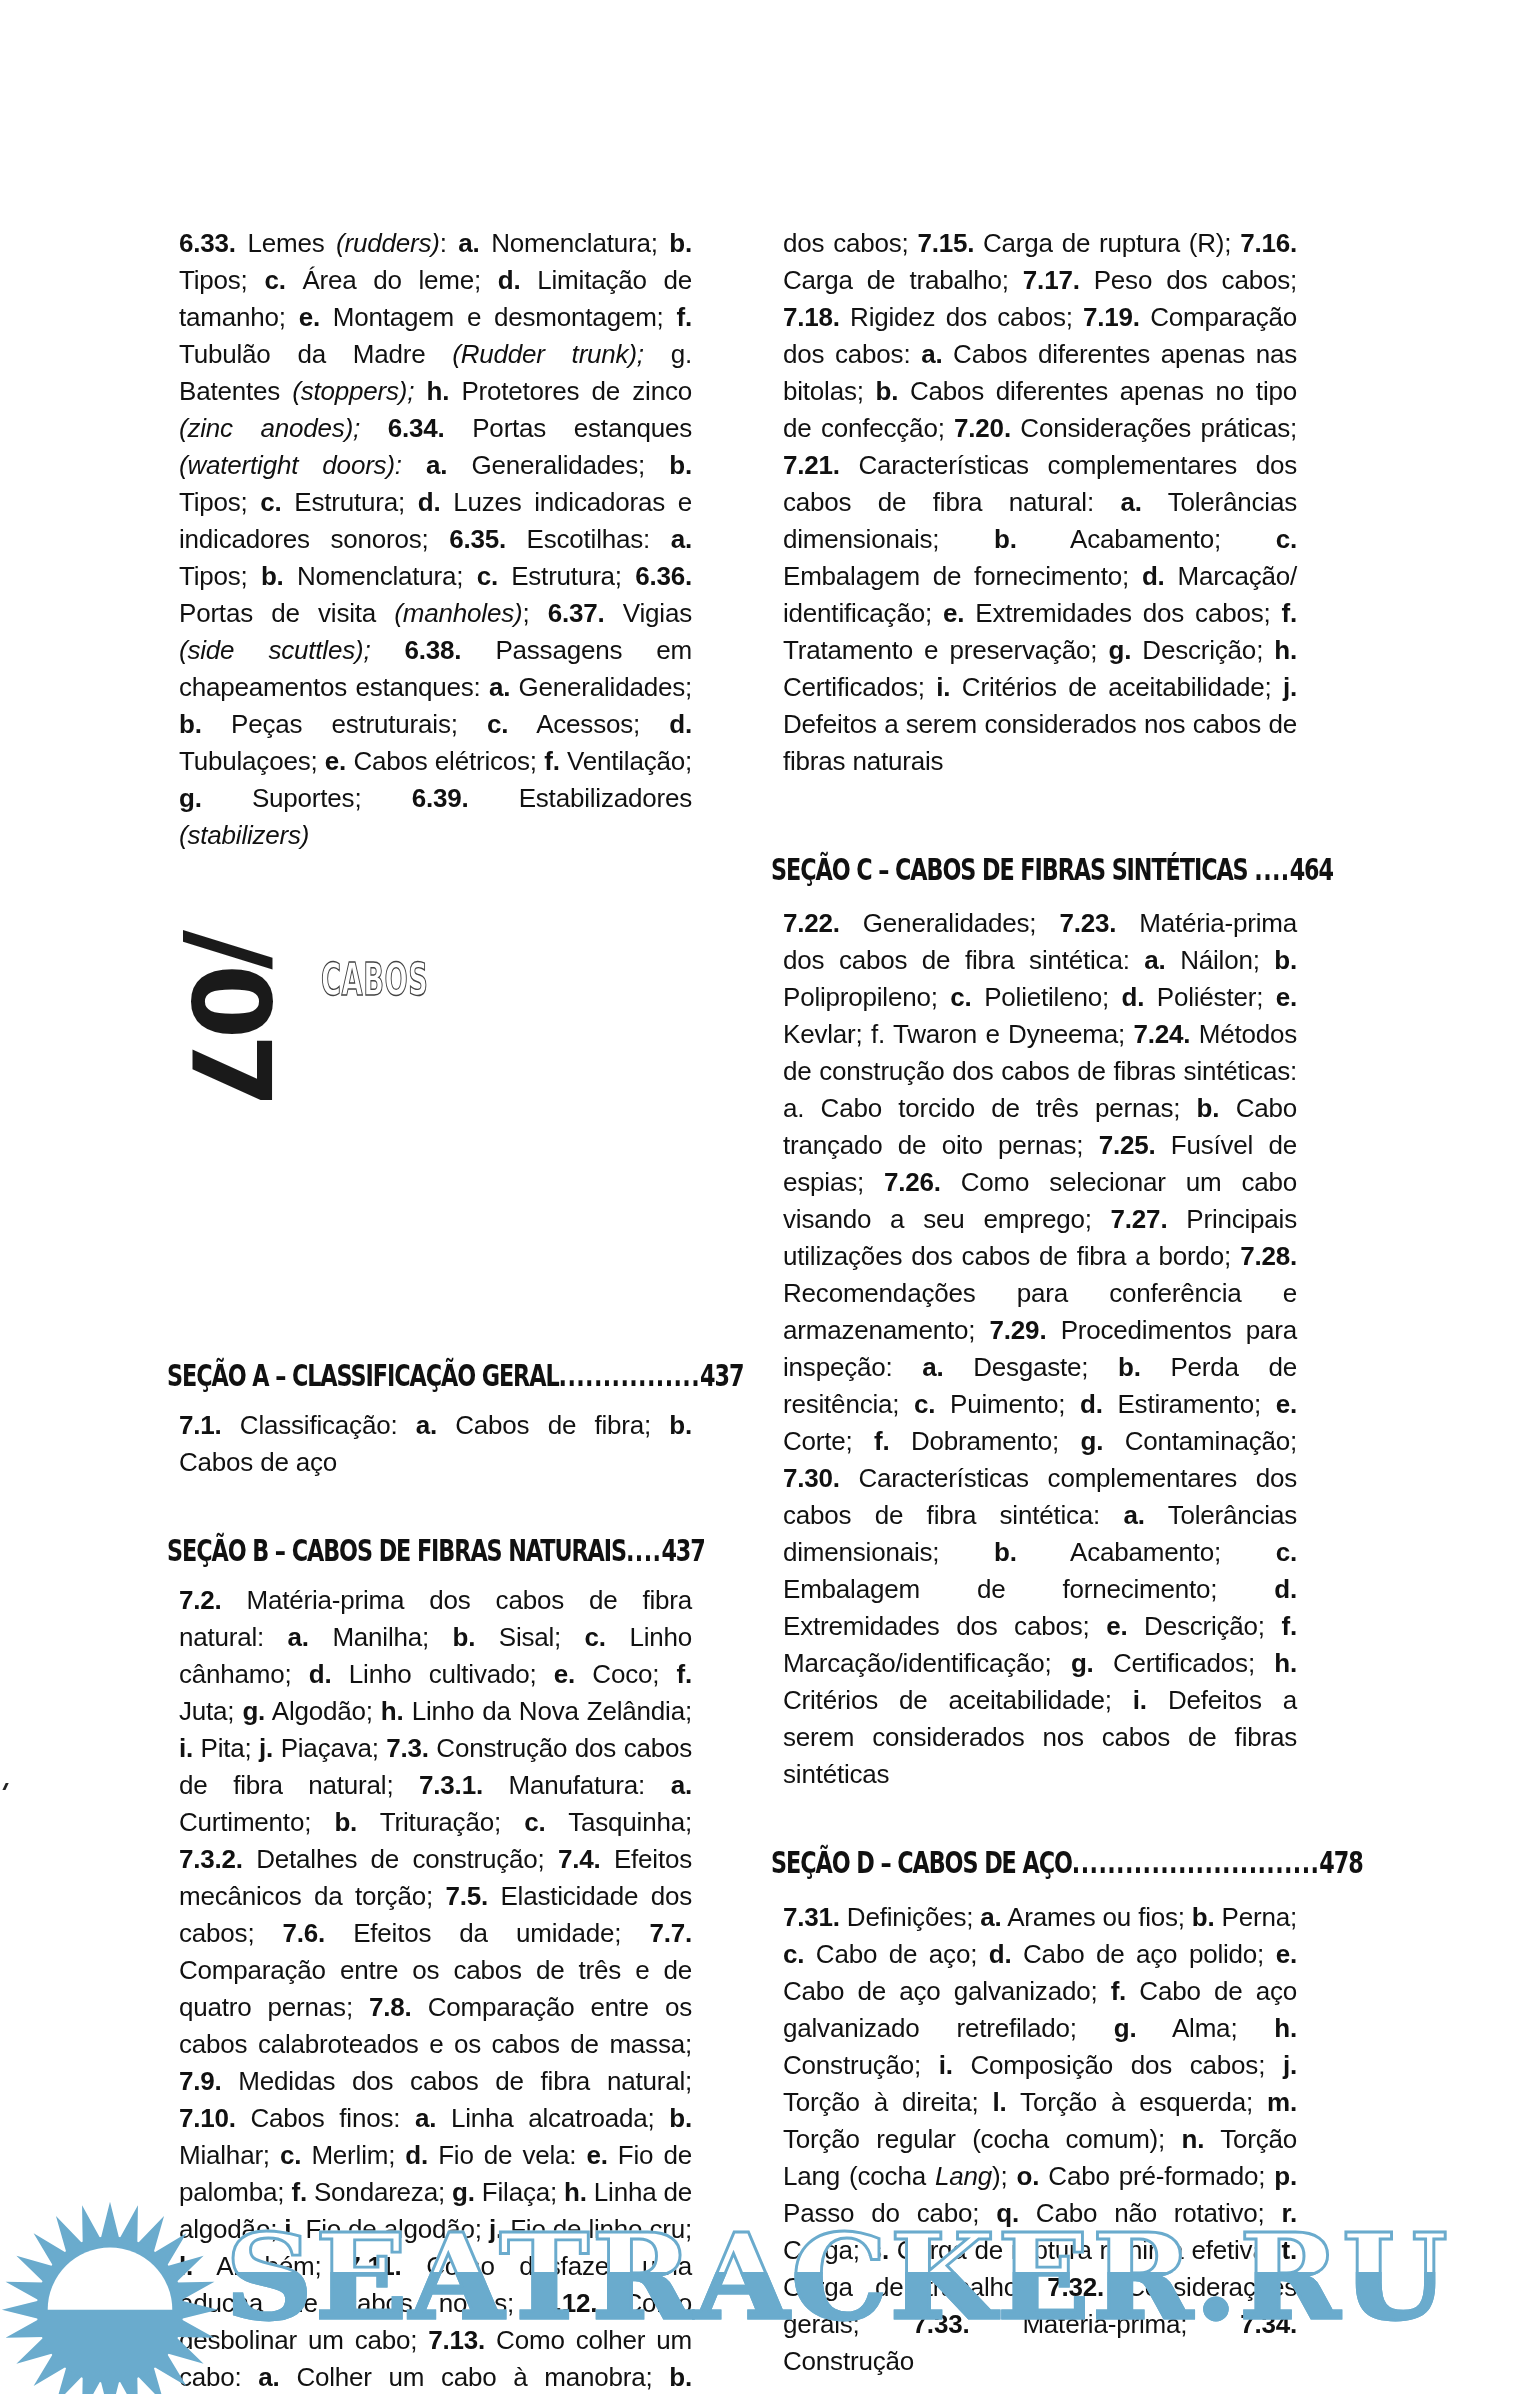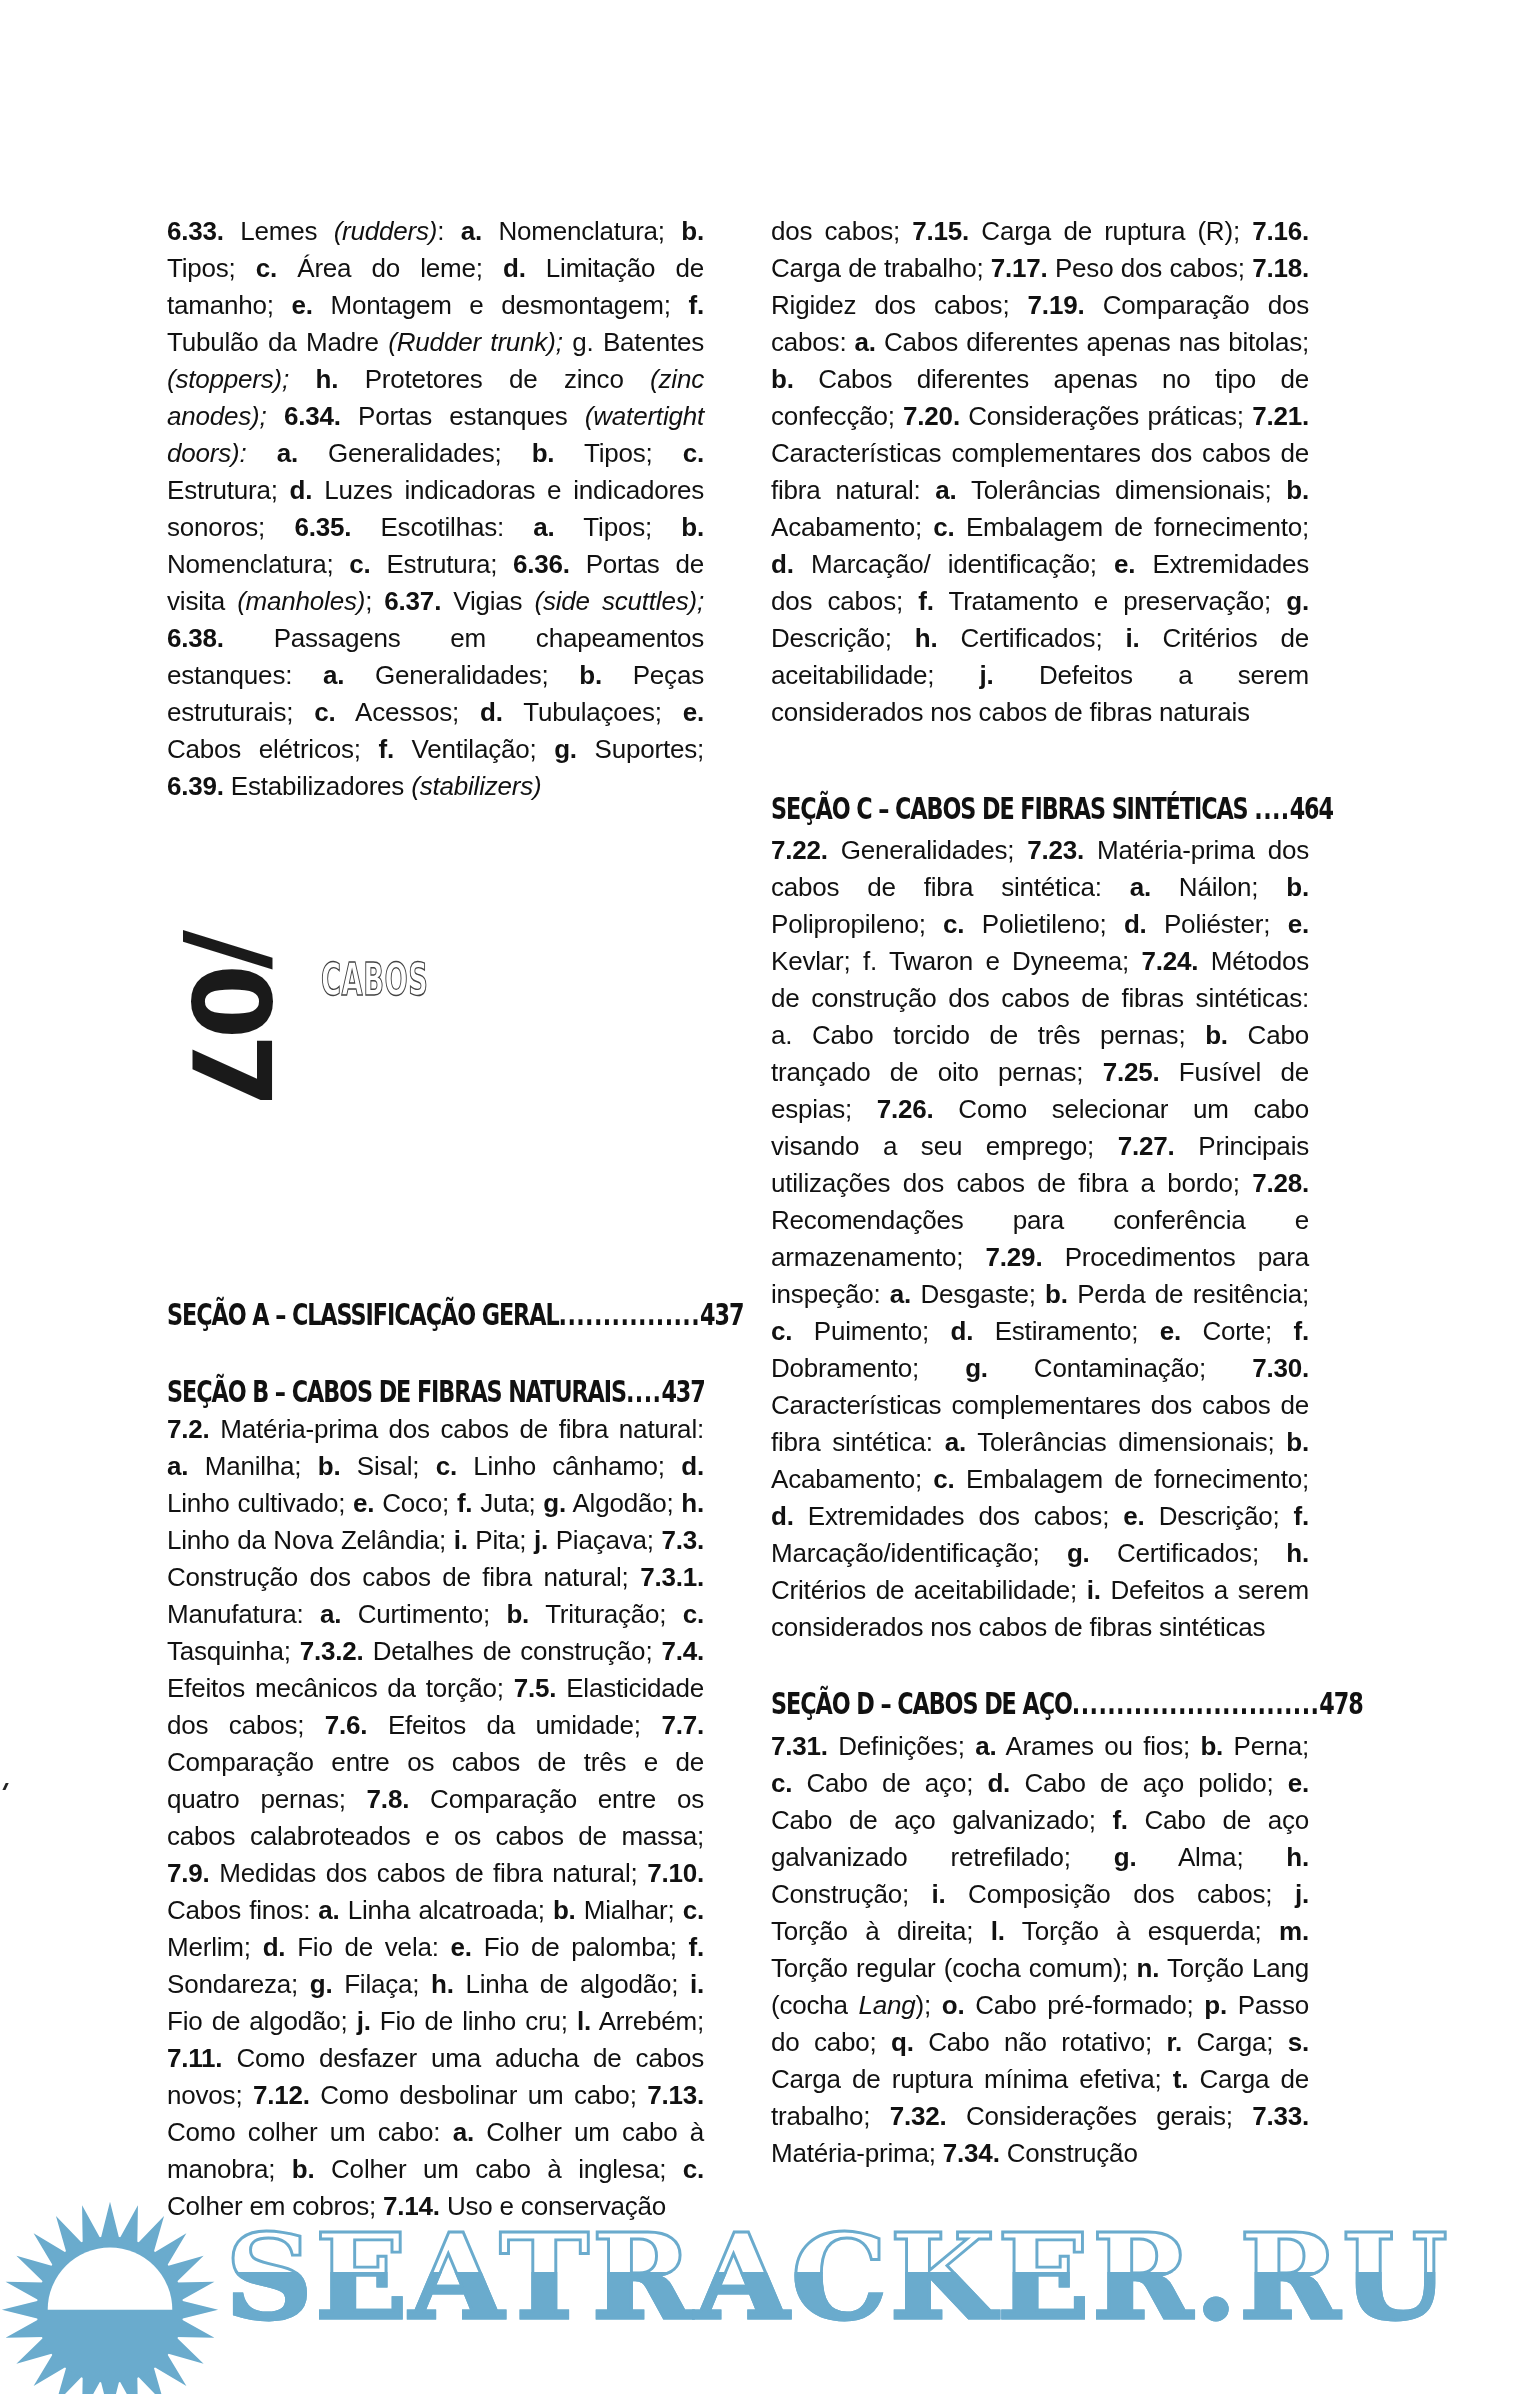--- a/index.html
+++ b/index.html
@@ -6,21 +6,21 @@
   body { width: 1514px; height: 2401px; position: relative; overflow: hidden;
          font-family: "Liberation Sans", "DejaVu Sans", sans-serif; color: #111; }
 
   .page { position: absolute; left: 0; top: 0; width: 1514px; height: 2401px; }
 
   .col { position: absolute; top: 213px; font-size: 26px; line-height: 37px;
          text-align: justify; letter-spacing: -0.2px; }
   .col-left  { left: 167px;  width: 537px; }
   .col-right { left: 771px;  width: 538px; top: 213px; }
 
-  .para { margin: 0; }
+  .para { margin: 12px; }
   .para b { font-weight: bold; }
   .para i { font-style: italic; }
 
   .sec-head { font-family: "DejaVu Sans", sans-serif; font-weight: bold;
               font-size: 31px; letter-spacing: -1.5px; transform: scaleX(0.72);
               transform-origin: left center; white-space: nowrap; line-height: 40px;
               margin: 0; width: 139%; display: block; }
   .sec-head .dots { letter-spacing: 0.5px; }
 
   
@@ -54,20 +54,21 @@
 <body>
 
 <div class="page">
 
   <div class="col col-left">
     <p class="para"><b>6.33.</b> Lemes <i>(rudders)</i>: <b>a.</b> Nomenclatura; <b>b.</b> Tipos; <b>c.</b> Área do leme; <b>d.</b> Limitação de tamanho; <b>e.</b> Montagem e desmontagem; <b>f.</b> Tubulão da Madre <i>(Rudder trunk);</i> g. Batentes <i>(stoppers);</i> <b>h.</b> Protetores de zinco <i>(zinc anodes);</i> <b>6.34.</b> Portas estanques <i>(watertight doors):</i> <b>a.</b> Generalidades; <b>b.</b> Tipos; <b>c.</b> Estrutura; <b>d.</b> Luzes indicadoras e indicadores sonoros; <b>6.35.</b> Escotilhas: <b>a.</b> Tipos; <b>b.</b> Nomenclatura; <b>c.</b> Estrutura; <b>6.36.</b> Portas de visita <i>(manholes)</i>; <b>6.37.</b> Vigias <i>(side scuttles);</i> <b>6.38.</b> Passagens em chapeamentos estanques: <b>a.</b> Generalidades; <b>b.</b> Peças estruturais; <b>c.</b> Acessos; <b>d.</b> Tubulaçoes; <b>e.</b> Cabos elétricos; <b>f.</b> Ventilação; <b>g.</b> Suportes; <b>6.39.</b> Estabilizadores <i>(stabilizers)</i></p>
 
     <div style="height:489px"></div>
 
     <h2 class="sec-head"><span>SEÇÃO A – CLASSIFICAÇÃO GERAL</span><span class="dots">................</span><span>437</span></h2>
+    <p class="para"><b>7.1.</b> Classificação: <b>a.</b> Cabos de fibra; <b>b.</b> Cabos de aço</p>
 
     <div style="height:37px"></div>
 
     <h2 class="sec-head"><span>SEÇÃO B – CABOS DE FIBRAS NATURAIS</span><span class="dots">....</span><span>437</span></h2>
     <p class="para"><b>7.2.</b> Matéria-prima dos cabos de fibra natural: <b>a.</b> Manilha; <b>b.</b> Sisal; <b>c.</b> Linho cânhamo; <b>d.</b> Linho cultivado; <b>e.</b> Coco; <b>f.</b> Juta; <b>g.</b> Algodão; <b>h.</b> Linho da Nova Zelândia; <b>i.</b> Pita; <b>j.</b> Piaçava; <b>7.3.</b> Construção dos cabos de fibra natural; <b>7.3.1.</b> Manufatura: <b>a.</b> Curtimento; <b>b.</b> Trituração; <b>c.</b> Tasquinha; <b>7.3.2.</b> Detalhes de construção; <b>7.4.</b> Efeitos mecânicos da torção; <b>7.5.</b> Elasticidade dos cabos; <b>7.6.</b> Efeitos da umidade; <b>7.7.</b> Comparação entre os cabos de três e de quatro pernas; <b>7.8.</b> Comparação entre os cabos calabroteados e os cabos de massa; <b>7.9.</b> Medidas dos cabos de fibra natural; <b>7.10.</b> Cabos finos: <b>a.</b> Linha alcatroada; <b>b.</b> Mialhar; <b>c.</b> Merlim; <b>d.</b> Fio de vela: <b>e.</b> Fio de palomba; <b>f.</b> Sondareza; <b>g.</b> Filaça; <b>h.</b> Linha de algodão; <b>i.</b> Fio de algodão; <b>j.</b> Fio de linho cru; <b>l.</b> Arrebém; <b>7.11.</b> Como desfazer uma aducha de cabos novos; <b>7.12.</b> Como desbolinar um cabo; <b>7.13.</b> Como colher um cabo: <b>a.</b> Colher um cabo à manobra; <b>b.</b> Colher um cabo à inglesa; <b>c.</b> Colher em cobros; <b>7.14.</b> Uso e conservação</p>
   </div>
 
   <div class="chapter">
     <div class="chapter-num">
       <span>/07</span>

